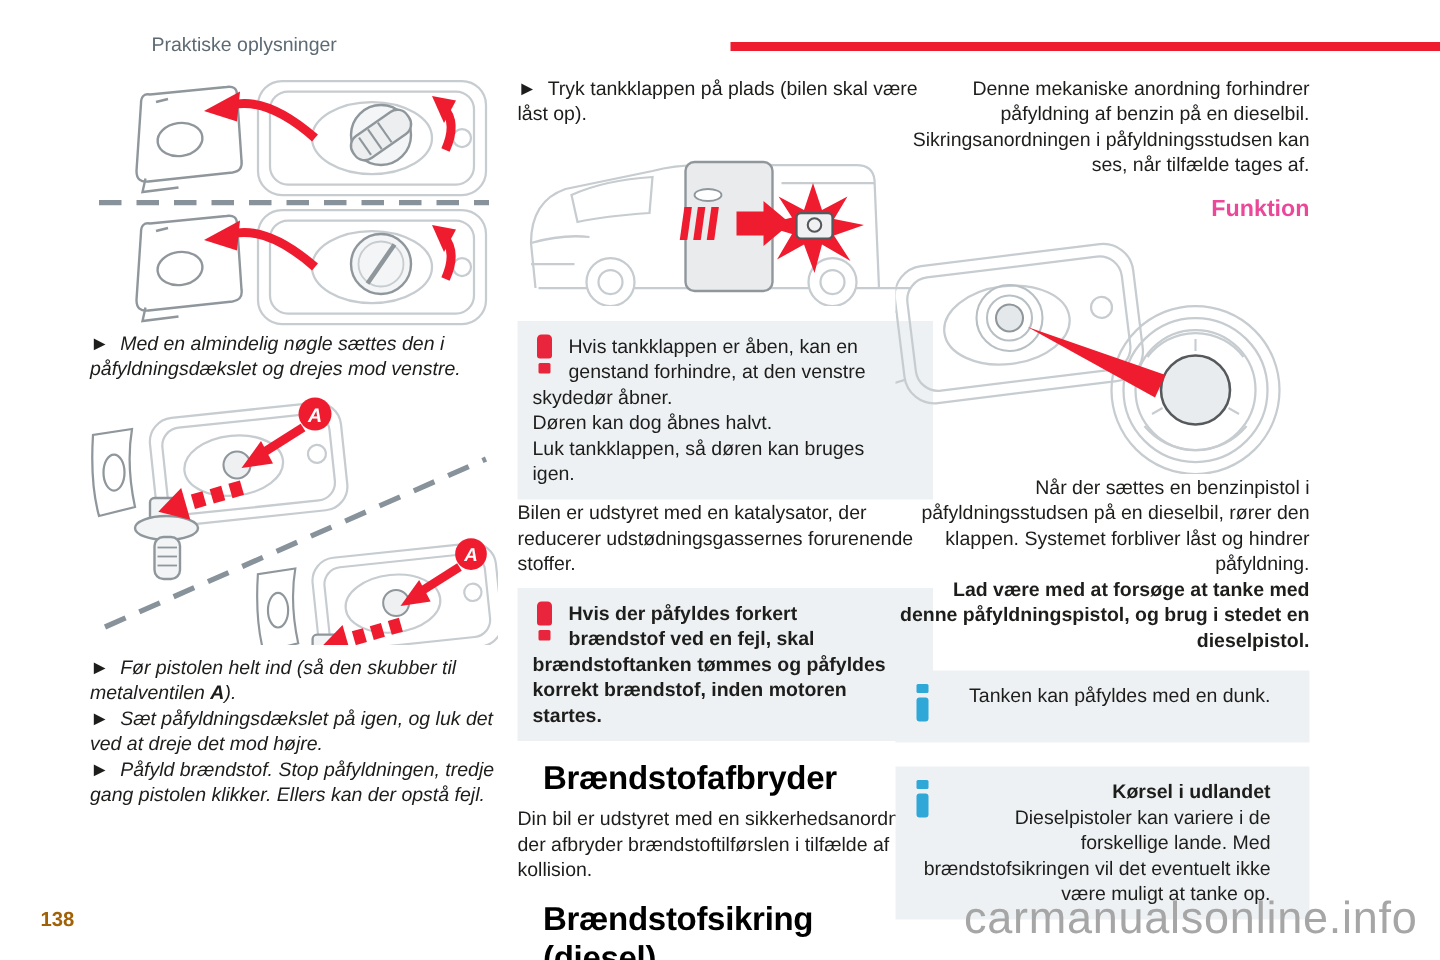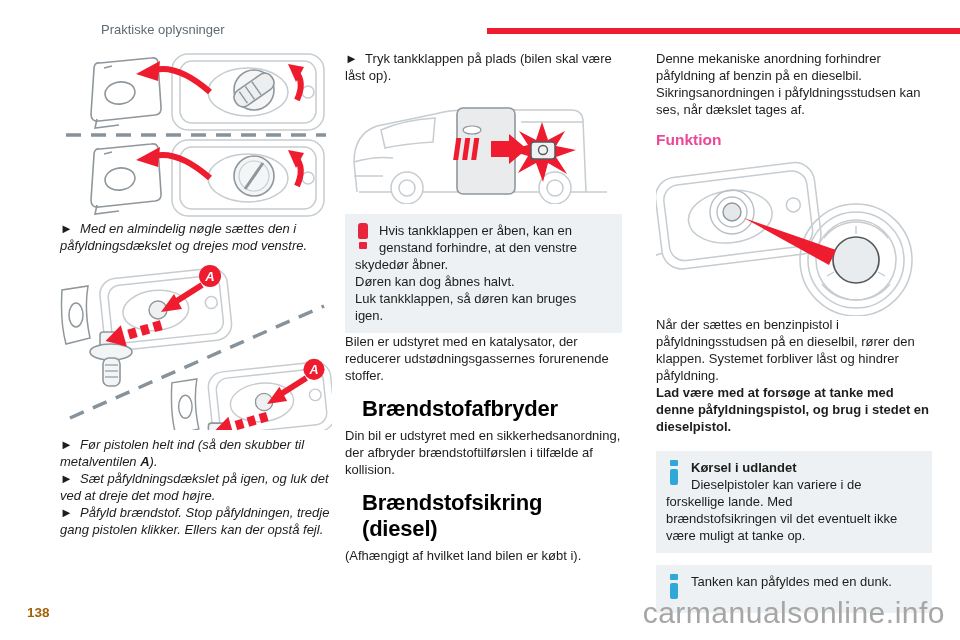--- a/index.html
+++ b/index.html
@@ -27,21 +27,21 @@
     position:absolute;left:75px;top:22px;
     font-size:13px;color:var(--header_gray);margin-left:26px;
   }
   .red-bar{
     position:absolute;left:487px;top:28px;width:473px;height:6px;
     background:var(--accent_red);
   }
   .col{position:absolute;top:50px;font-size:13px;line-height:17px;}
   .col1{left:60px;width:272px;font-style:italic;}
   .col2{left:345px;width:277px;}
-  .col3{left:656px;width:276px;}
+  .col3{left:597px;width:276px;text-align:right;}
   .illus{display:block;}
   p.body{margin:0;}
   p.step{margin:0;}
   .mt6{margin-top:6px;}.mt8{margin-top:8px;}.mt10{margin-top:10px;}
   .mt12{margin-top:12px;}.mt16{margin-top:16px;}
   .bold{font-weight:bold;}
   h2.section{
     font-size:22px;line-height:26px;font-weight:bold;color:#000;
     margin:12px 0 5px 17px;letter-spacing:-0.2px;
   }
@@ -223,32 +223,36 @@
 
   <div class="note-box mt10">
     <span class="warn-icon"></span>
     <span class="note-text">Hvis tankklappen er åben, kan en genstand forhindre, at den venstre skydedør åbner.
 Døren kan dog åbnes halvt.
 Luk tankklappen, så døren kan bruges igen.</span>
   </div>
 
   <p class="body mt8">Bilen er udstyret med en katalysator, der reducerer udstødningsgassernes forurenende stoffer.</p>
 
+  <div class="note-box mt8 bold">
+    <span class="warn-icon"></span>
+    <span class="note-text">Hvis der påfyldes forkert brændstof ved en fejl, skal brændstoftanken tømmes og påfyldes korrekt brændstof, inden motoren startes.</span>
+  </div>
 
   <h2 class="section">Brændstofafbryder</h2>
   <p class="body">Din bil er udstyret med en sikkerhedsanordning, der afbryder brændstoftilførslen i tilfælde af kollision.</p>
 
   <h2 class="section">Brændstofsikring (diesel)</h2>
   <p class="body">(Afhængigt af hvilket land bilen er købt i).</p>
 </div>
 
 <div class="col col3">
 
   <p class="body">Denne mekaniske anordning forhindrer påfyldning af benzin på en dieselbil.</p>
-  <p class="body">Sikringsanordningen i påfyldningsstudsen kan ses, når dækslet tages af.</p>
+  <p class="body">Sikringsanordningen i påfyldningsstudsen kan ses, når tilfælde tages af.</p>
 
   <h3 class="subsection">Funktion</h3>
 
   <svg class="illus" width="276" height="162" viewBox="0 0 276 162">
     <g fill="none" stroke="var(--line_light)" stroke-width="1.5" transform="rotate(-7 80 60)">
       <rect x="2" y="16" width="160" height="92" rx="20"></rect>
       <rect x="10" y="24" width="144" height="76" rx="15"></rect>
       <ellipse cx="74" cy="62" rx="42" ry="26"></ellipse>
       <circle cx="138" cy="58" r="7"></circle>
       <path d="M2 44 L-10 46 L-10 92 L2 90"></path>
@@ -269,26 +273,26 @@
       <line x1="200" y1="72" x2="200" y2="80"></line>
       <line x1="171" y1="122" x2="178" y2="118"></line>
       <line x1="229" y1="122" x2="222" y2="118"></line>
     </g>
     <polygon points="88,64 180,96 173,111" style="fill:var(--accent_red)"></polygon>
   </svg>
 
   <p class="body mt6">Når der sættes en benzinpistol i påfyldningsstudsen på en dieselbil, rører den klappen. Systemet forbliver låst og hindrer påfyldning.</p>
   <p class="body bold">Lad være med at forsøge at tanke med denne påfyldningspistol, og brug i stedet en dieselpistol.</p>
 
+  <div class="note-box mt12" style="min-height:48px;">
+    <span class="info-icon"></span>
+    <span>Tanken kan påfyldes med en dunk.</span>
+  </div>
+
   <div class="note-box mt16">
     <span class="info-icon"></span>
     <span class="bold">Kørsel i udlandet</span><br>
     <span>Dieselpistoler kan variere i de forskellige lande. Med brændstofsikringen vil det eventuelt ikke være muligt at tanke op.</span>
   </div>
-
-  <div class="note-box mt12" style="min-height:48px;">
-    <span class="info-icon"></span>
-    <span>Tanken kan påfyldes med en dunk.</span>
-  </div>
 </div>
 
 <div class="page-number">138</div>
 <div class="watermark">carmanualsonline.info</div>
 
 </body></html>

